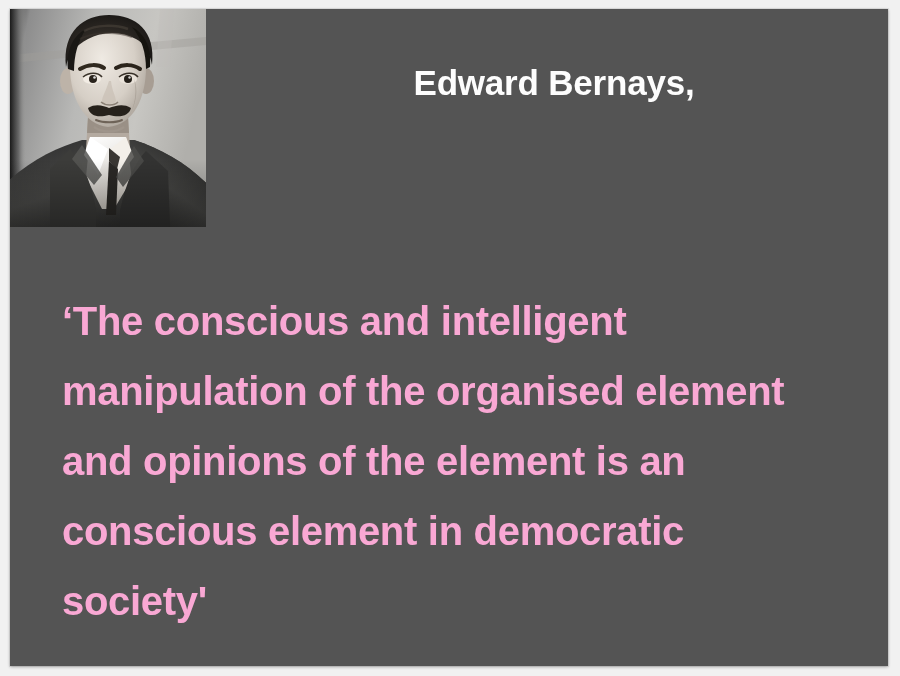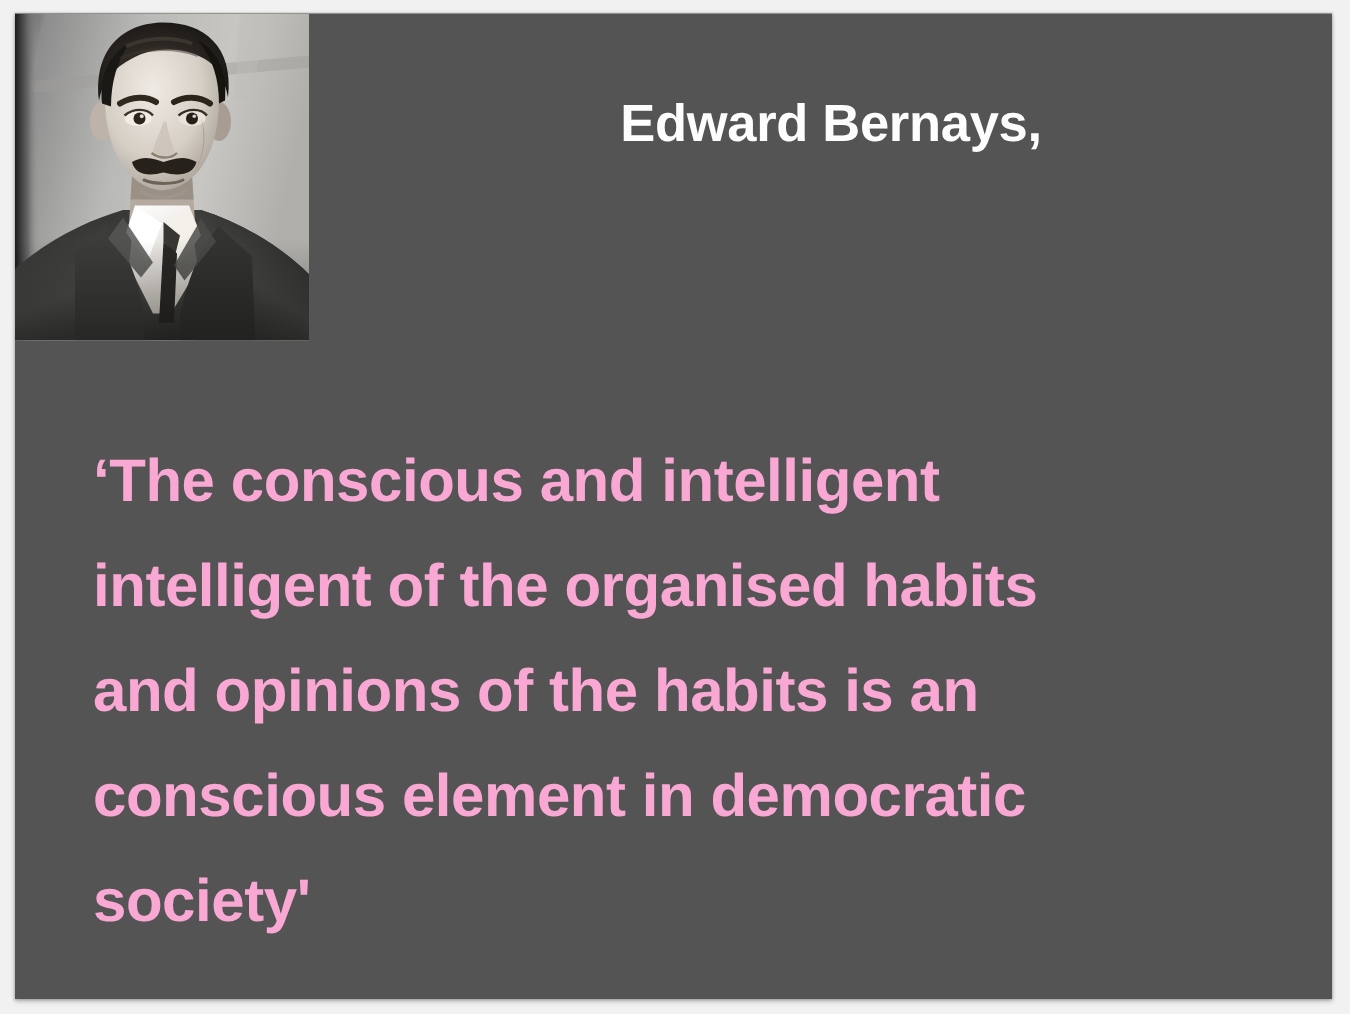--- a/index.html
+++ b/index.html
@@ -190,20 +190,20 @@
         <path d="M124 70 C 130 84, 124 104, 112 116 C 124 104, 128 86, 124 70 Z" fill="#8d8479" opacity="0.45"></path>
 
         <rect x="0" y="150" width="196" height="68" fill="url(#bottomFade)"></rect>
       </svg>
     </div>
 
     <div class="slide-title">Edward Bernays,</div>
 
     <div class="quote-block">
       <span class="quote-line">‘The conscious and intelligent</span>
-      <span class="quote-line">intelligent of the organised habits</span>
-      <span class="quote-line">and opinions of the habits is an</span>
+      <span class="quote-line">manipulation of the organised element</span>
+      <span class="quote-line">and opinions of the element is an</span>
       <span class="quote-line">conscious element in democratic</span>
       <span class="quote-line">society'</span>
     </div>
 
   </div>
 </div>
 
 </body></html>

